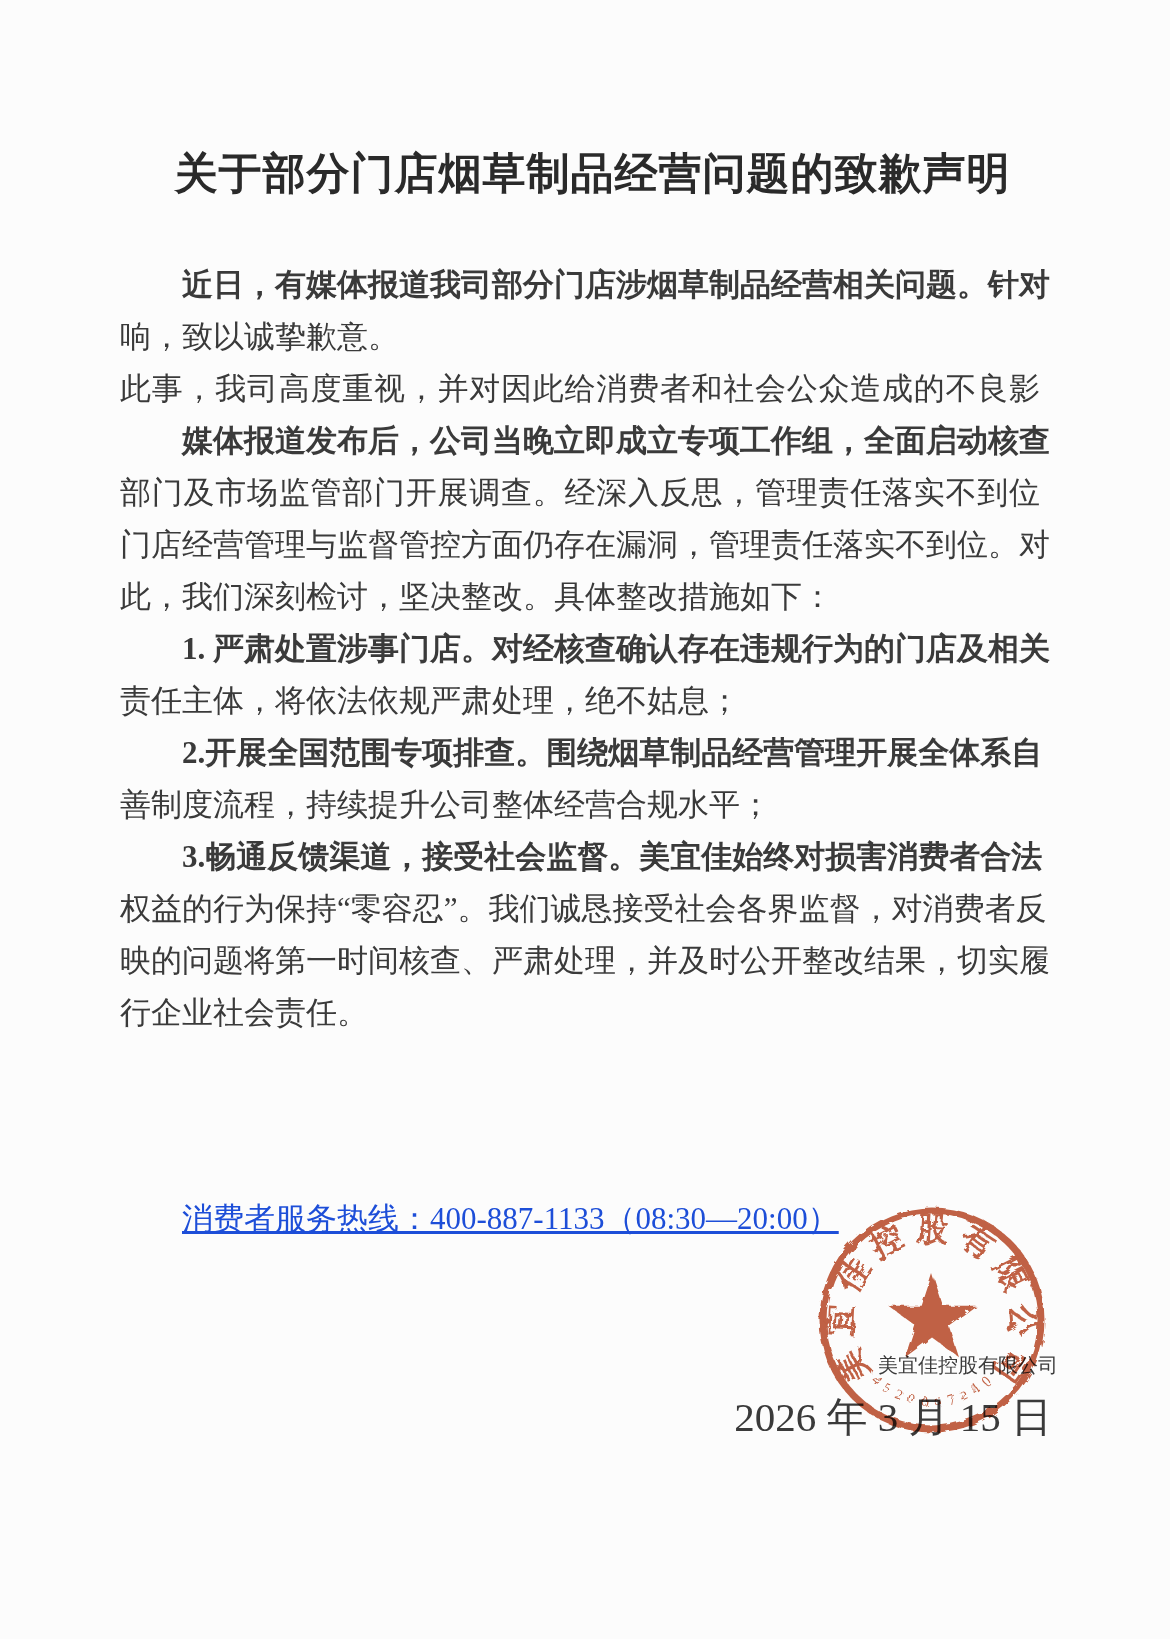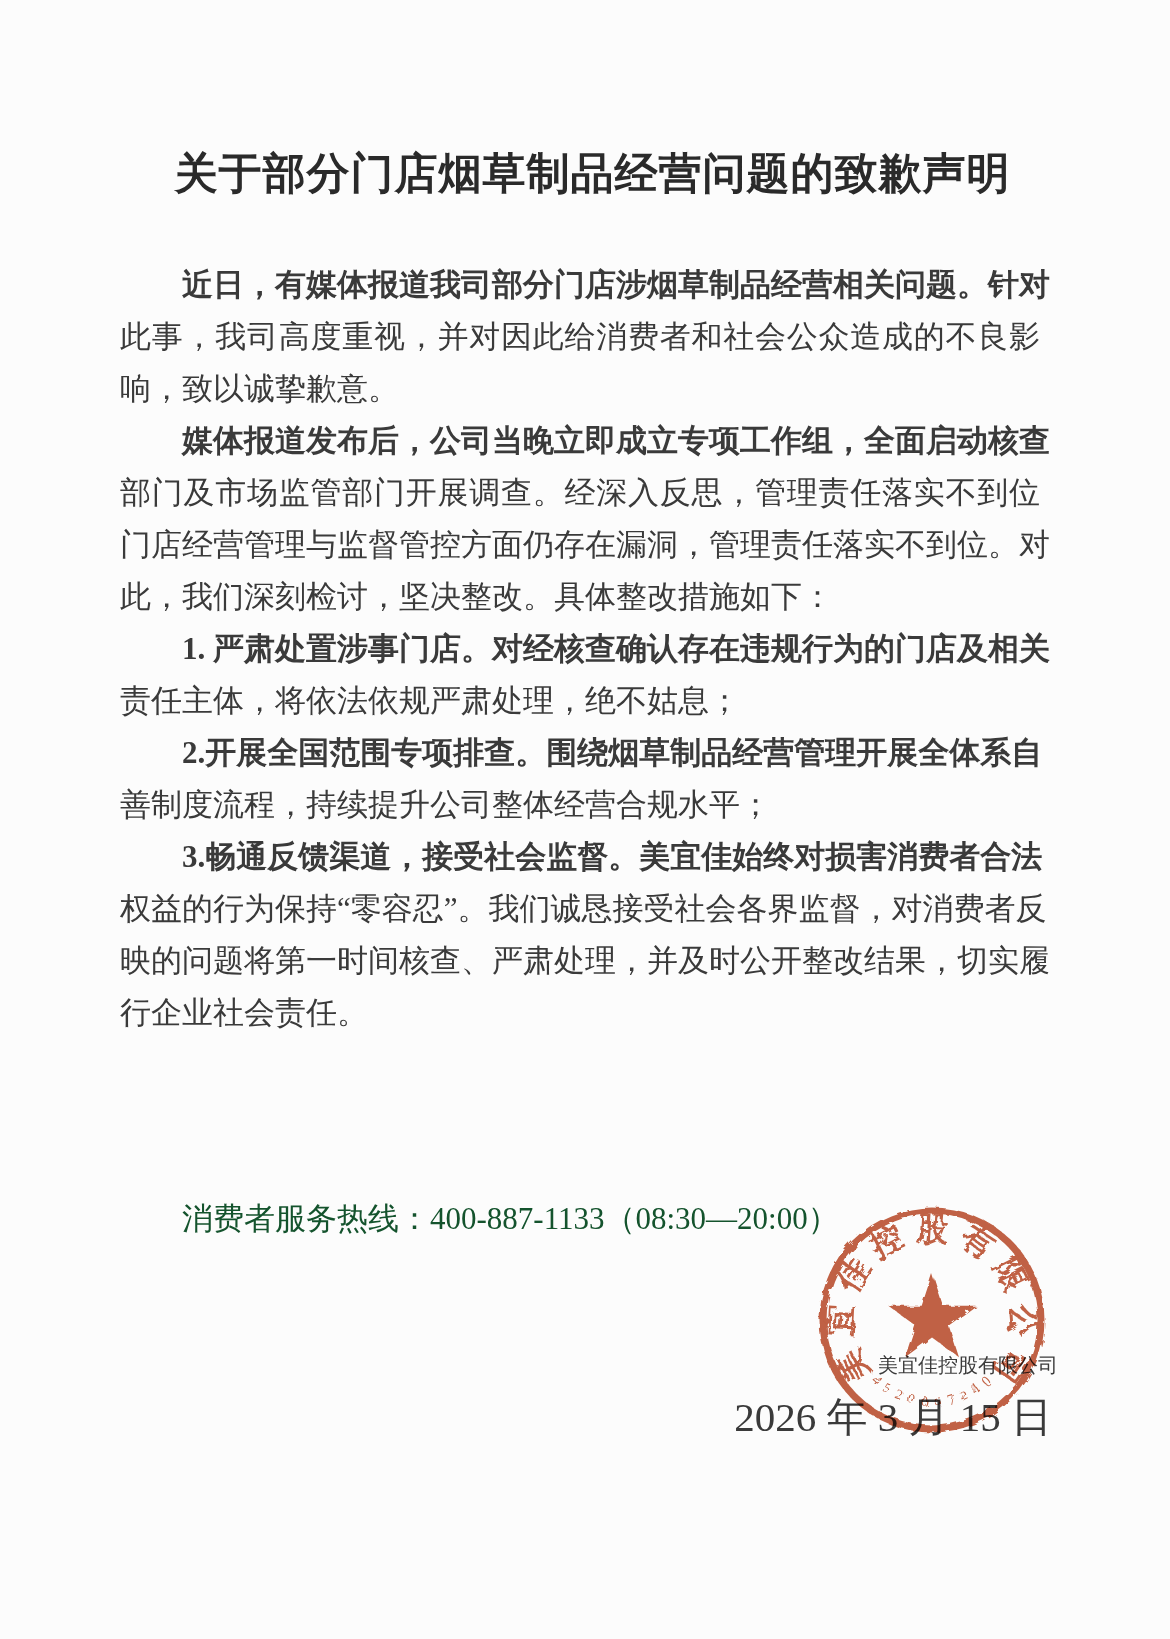--- a/index.html
+++ b/index.html
@@ -38,22 +38,23 @@
   }
   .line.indent{text-indent:62px;font-weight:bold;}
   .line.just{text-align:justify;text-align-last:justify;}
   .hotline{
     position:absolute;
     top:1193px;left:120px;
     width:920px;
     font-size:31px;
     line-height:52px;
     text-indent:62px;
-    color:#14532d;
+    color:#1d4ed8;
     white-space:nowrap;
+    text-decoration:underline;
   }
   .sig-company{
     position:absolute;
     top:1339px;right:112px;
     font-size:20px;
     line-height:52px;
     color:#3a3a3a;
     white-space:nowrap;
   }
   .sig-date{
@@ -78,22 +79,22 @@
 </style>
 </head>
 <body>
 
 <div class="page">
 
   <div class="title">关于部分门店烟草制品经营问题的致歉声明</div>
 
   <div class="body-text">
       <div class="line indent just">近日，有媒体报道我司部分门店涉烟草制品经营相关问题。针对</div>
+      <div class="line">响，致以诚挚歉意。</div>
       <div class="line just">此事，我司高度重视，并对因此给消费者和社会公众造成的不良影</div>
-      <div class="line">响，致以诚挚歉意。</div>
       <div class="line indent just">媒体报道发布后，公司当晚立即成立专项工作组，全面启动核查</div>
       <div class="line just">部门及市场监管部门开展调查。经深入反思，管理责任落实不到位</div>
       <div class="line just">门店经营管理与监督管控方面仍存在漏洞，管理责任落实不到位。对</div>
       <div class="line">此，我们深刻检讨，坚决整改。具体整改措施如下：</div>
       <div class="line indent just">1. 严肃处置涉事门店。对经核查确认存在违规行为的门店及相关</div>
       <div class="line">责任主体，将依法依规严肃处理，绝不姑息；</div>
       <div class="line indent just">2.开展全国范围专项排查。围绕烟草制品经营管理开展全体系自</div>
       <div class="line">善制度流程，持续提升公司整体经营合规水平；</div>
       <div class="line indent just">3.畅通反馈渠道，接受社会监督。美宜佳始终对损害消费者合法</div>
       <div class="line just">权益的行为保持“零容忍”。我们诚恳接受社会各界监督，对消费者反</div>

